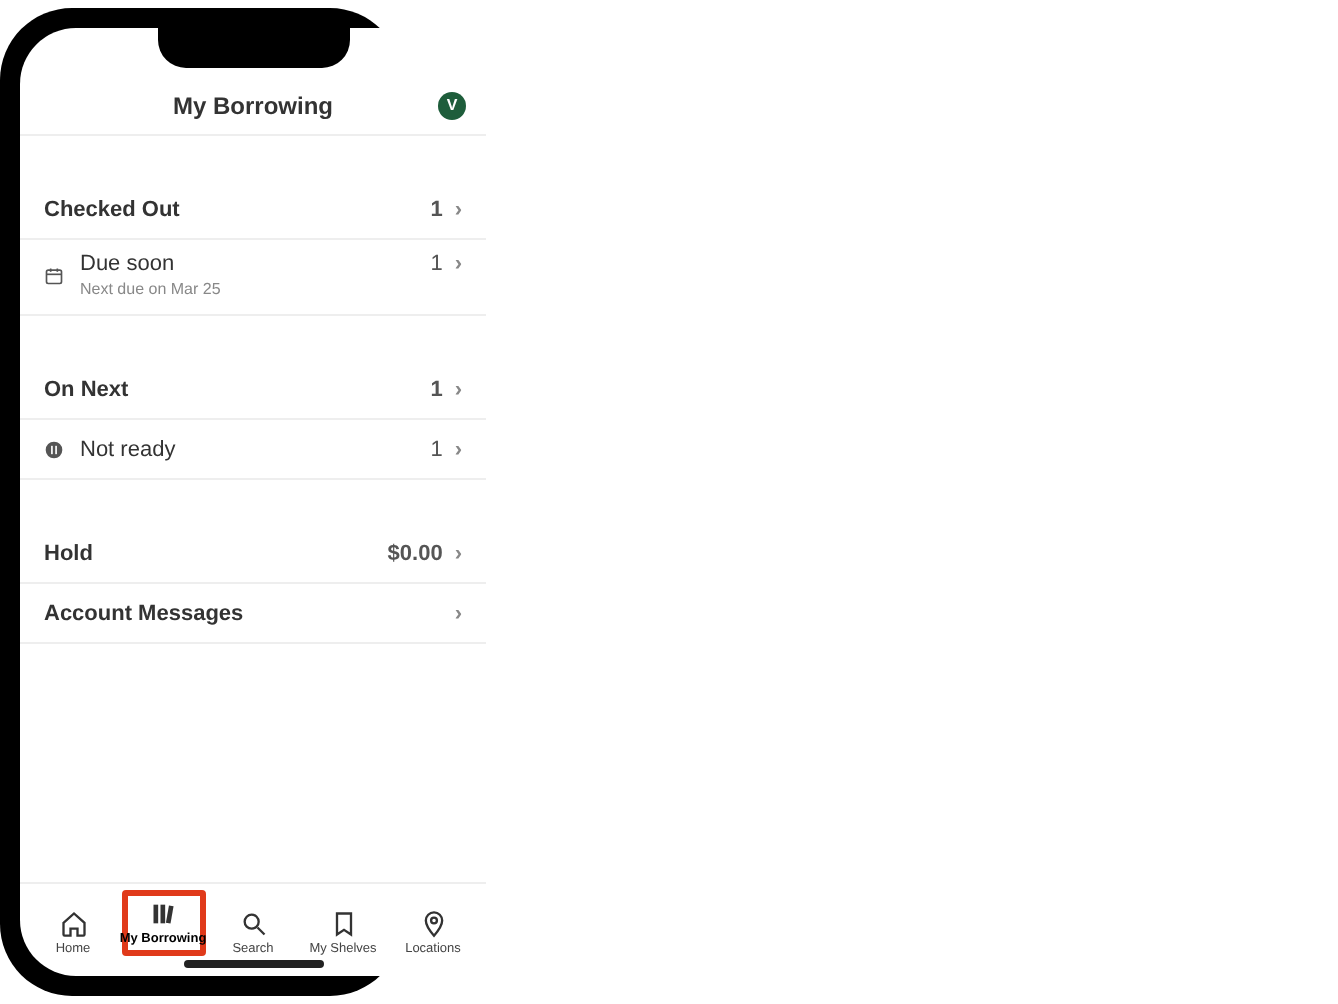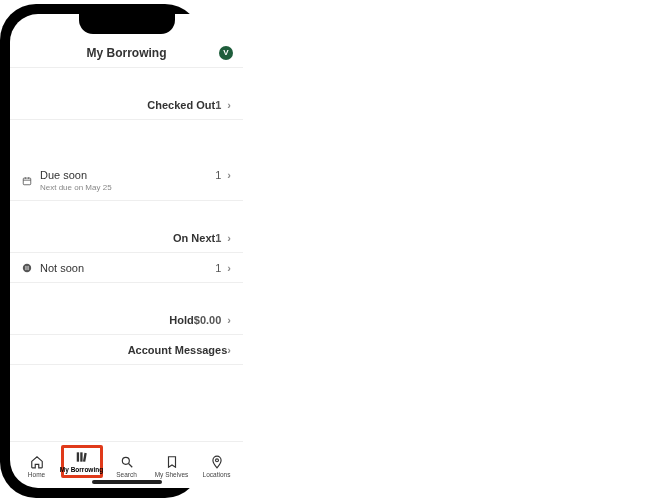--- a/index.html
+++ b/index.html
@@ -95,22 +95,22 @@
     .row {
       height: 30px;
       padding: 0 12px 0 12px;
       display: flex;
       align-items: center;
       justify-content: space-between;
       border-bottom: 1px solid #eee;
       font-size: 11px;
       color: #333;
     }
-    .row.section-head { font-weight: 600; font-size: 11px; justify-content: flex-end; }
-    .row.tall { height: 38px; align-items: flex-start; padding-top: 6px; margin-top: 43px; }
+    .row.section-head { font-weight: 600; font-size: 11px; }
+    .row.tall { height: 38px; align-items: flex-start; padding-top: 6px; }
     .row .left { display: flex; align-items: center; gap: 8px; }
     .row .right { display: flex; align-items: center; gap: 6px; color: #555; font-size: 11px; }
     .sublabel { font-size: 8px; color: #888; line-height: 10px; margin-top: 2px; }
     .icon-slot { width: 10px; height: 10px; display: inline-block; color: #555; }
     .chev { font-size: 11px; color: #888; font-weight: 600; }
 
     
     .tabbar {
       display: flex;
       justify-content: space-around;
@@ -168,21 +168,21 @@
           <span class="icon-slot">
             <svg viewBox="0 0 24 24" width="10" height="10">
                 <rect x="3" y="5" width="18" height="16" rx="2" fill="none" stroke="currentColor" stroke-width="2"></rect>
                 <line x1="3" y1="10" x2="21" y2="10" stroke="currentColor" stroke-width="2"></line>
                 <line x1="8" y1="3" x2="8" y2="7" stroke="currentColor" stroke-width="2"></line>
                 <line x1="16" y1="3" x2="16" y2="7" stroke="currentColor" stroke-width="2"></line>
               </svg>
           </span>
           <div>
             <div>Due soon</div>
-            <div class="sublabel">Next due on May 25</div>
+            <div class="sublabel">Next due on Mar 25</div>
           </div>
         </div>
         <span class="right">
           <span>1</span>
           <span class="chev">›</span>
         </span>
       </div>
 
       <div class="section-gap"></div>
 
@@ -196,21 +196,21 @@
 
       <div class="row">
         <div class="left">
           <span class="icon-slot">
             <svg viewBox="0 0 24 24" width="10" height="10">
                 <circle cx="12" cy="12" r="10" fill="currentColor"></circle>
                 <rect x="8.5" y="7" width="2" height="10" fill="#fff"></rect>
                 <rect x="13.5" y="7" width="2" height="10" fill="#fff"></rect>
               </svg>
           </span>
-          <span>Not soon</span>
+          <span>Not ready</span>
         </div>
         <span class="right">
           <span>1</span>
           <span class="chev">›</span>
         </span>
       </div>
 
       <div class="section-gap"></div>
 
       <div class="row section-head">

